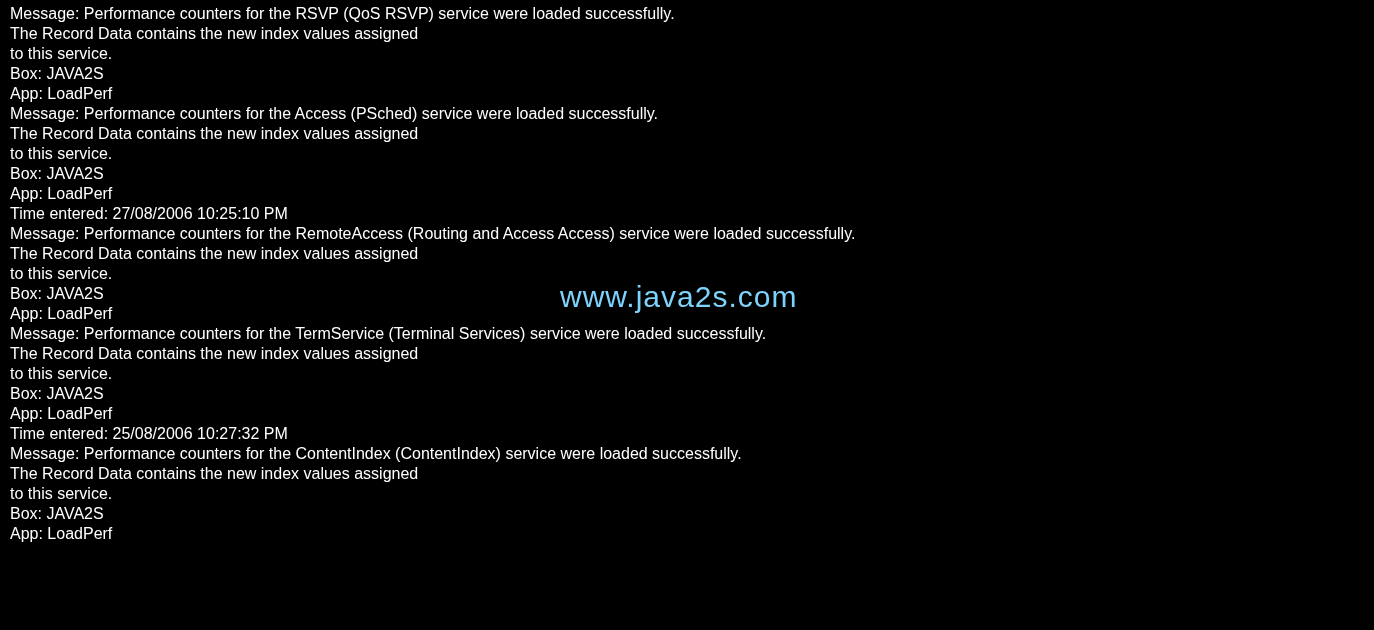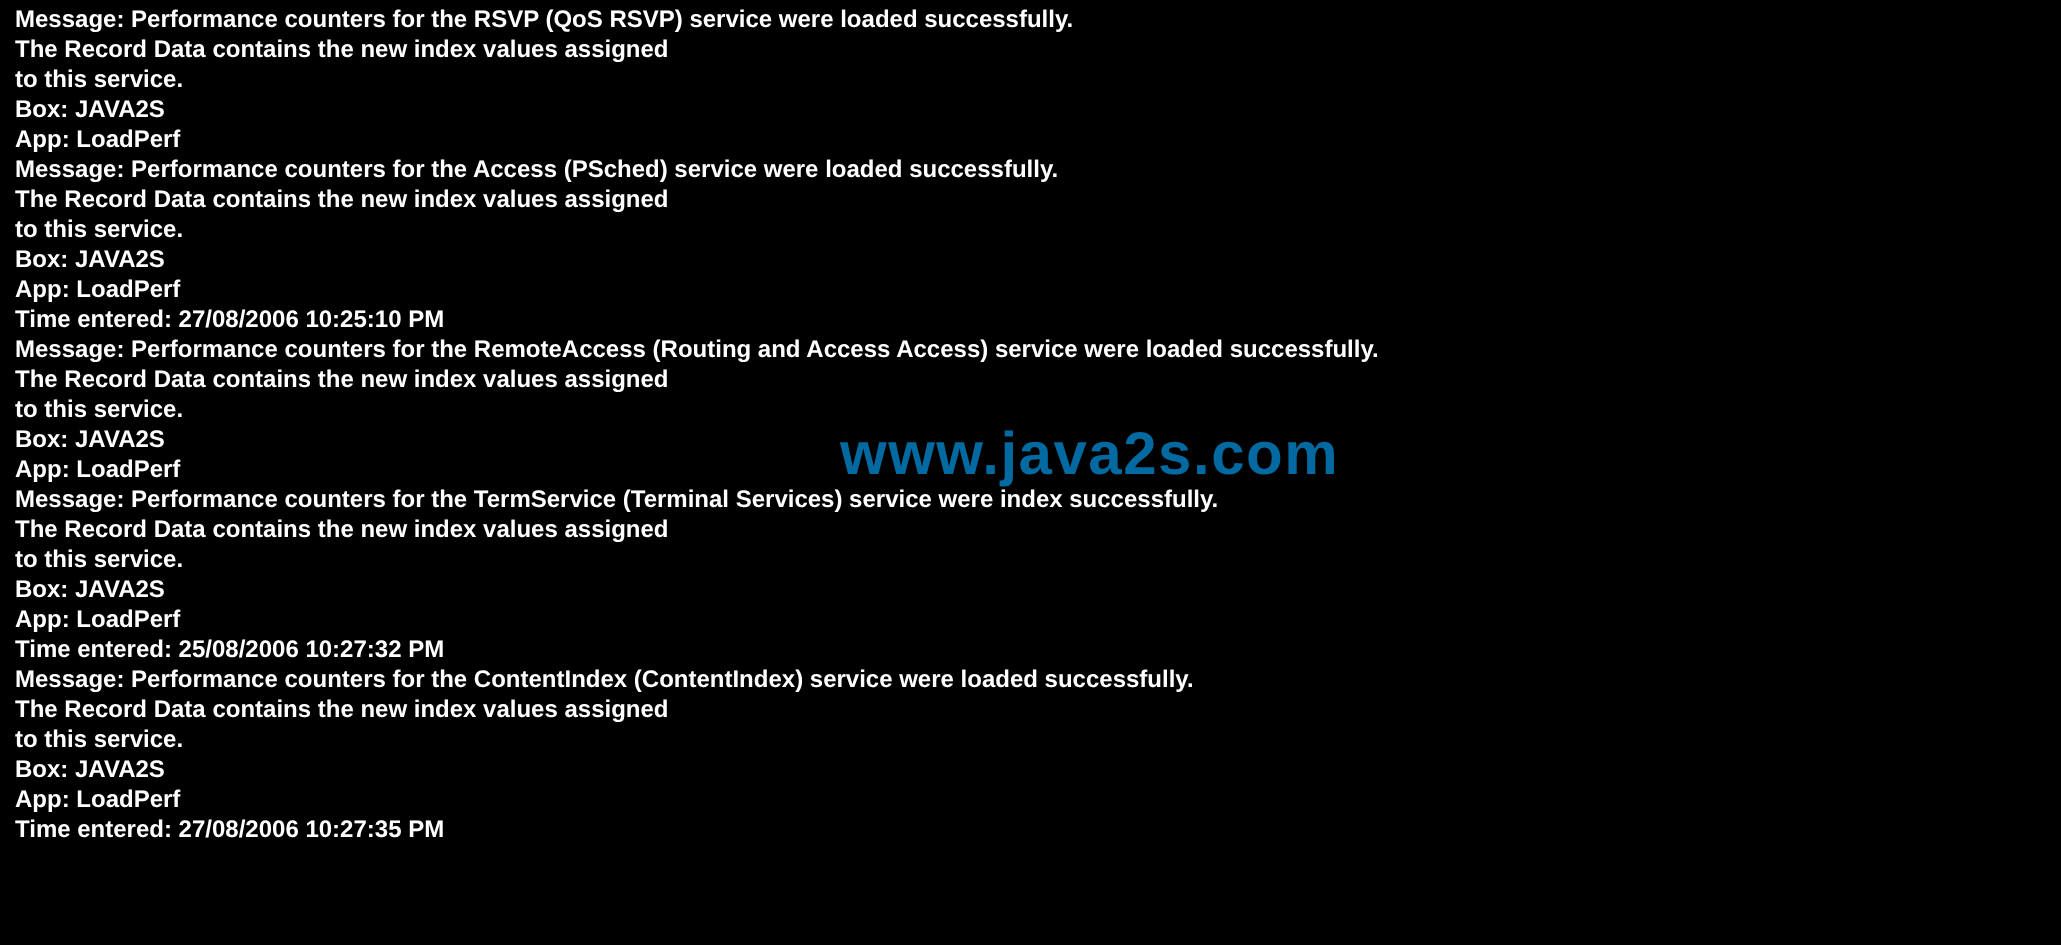--- a/index.html
+++ b/index.html
@@ -14,32 +14,31 @@
       font-size: 16px;
       line-height: 1.25;
       padding: 4px 10px;
       width: 1374px;
       height: 630px;
       overflow: hidden;
       position: relative;
     }
     .log-entry {
       margin: 0;
-      font-weight: bold;
     }
     .log-line {
       white-space: pre-wrap;
     }
     .watermark {
       position: absolute;
       top: 278px;
       left: 560px;
-      font-size: 40px;
-      color: #0369a1;
-      font-weight: bold;
+      font-size: 30px;
+      color: #7dd3fc;
+      font-weight: normal;
       letter-spacing: 1px;
       pointer-events: none;
       z-index: 0;
     }
     .content {
       position: relative;
       z-index: 1;
     }
   </style>
 </head>
@@ -67,29 +66,28 @@
 
   <div class="log-entry">
     <div class="log-line"><span>Message: </span><span>Performance counters for the RemoteAccess (Routing and Access Access) service were loaded successfully.</span></div>
     <div class="log-line">The Record Data contains the new index values assigned</div>
     <div class="log-line">to this service.</div>
     <div class="log-line"><span>Box: </span><span>JAVA2S</span></div>
     <div class="log-line"><span>App: </span><span>LoadPerf</span></div>
   </div>
 
   <div class="log-entry">
-    <div class="log-line"><span>Message: </span><span>Performance counters for the TermService (Terminal Services) service were index successfully.</span></div>
+    <div class="log-line"><span>Message: </span><span>Performance counters for the TermService (Terminal Services) service were loaded successfully.</span></div>
     <div class="log-line">The Record Data contains the new index values assigned</div>
     <div class="log-line">to this service.</div>
     <div class="log-line"><span>Box: </span><span>JAVA2S</span></div>
     <div class="log-line"><span>App: </span><span>LoadPerf</span></div>
     <div class="log-line"><span>Time entered: </span><span>25/08/2006 10:27:32 PM</span></div>
   </div>
 
   <div class="log-entry">
     <div class="log-line"><span>Message: </span><span>Performance counters for the ContentIndex (ContentIndex) service were loaded successfully.</span></div>
     <div class="log-line">The Record Data contains the new index values assigned</div>
     <div class="log-line">to this service.</div>
     <div class="log-line"><span>Box: </span><span>JAVA2S</span></div>
     <div class="log-line"><span>App: </span><span>LoadPerf</span></div>
-    <div class="log-line"><span>Time entered: </span><span>27/08/2006 10:27:35 PM</span></div>
   </div>
 </div>
 
 </body></html>

